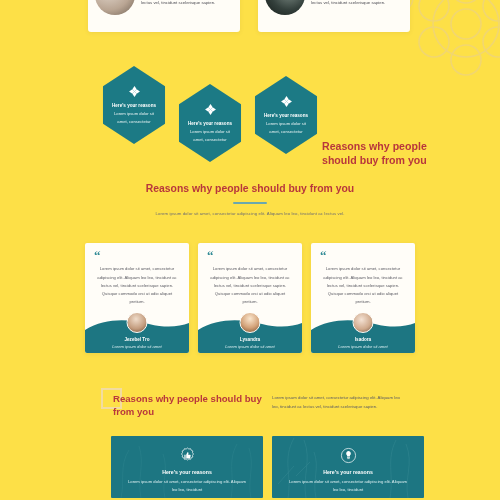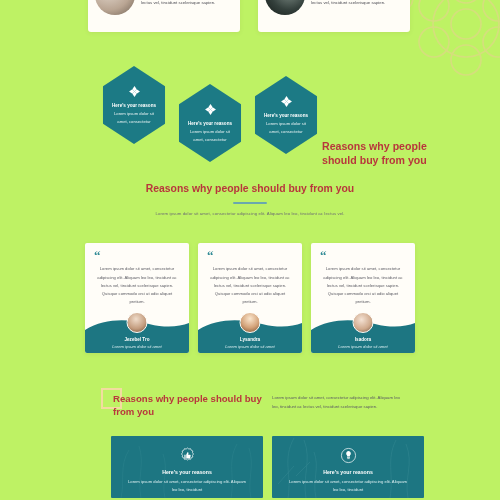--- a/index.html
+++ b/index.html
@@ -2,21 +2,21 @@
 <html><head>
 <meta charset="utf-8">
 <style>
   * { box-sizing: border-box; margin: 0; padding: 0; }
   html, body {
     width: 500px; height: 500px;
     overflow: hidden;
     background: #fdf6e0;
     font-family: "Liberation Sans", sans-serif;
   }
-  .page { position: relative; width: 500px; height: 500px; background: #bef264; }
+  .page { position: relative; width: 500px; height: 500px; background: #fde047; }
 
   
   .mandala { position: absolute; right: -18px; top: -46px; width: 180px; height: 140px;
              opacity: .55; pointer-events: none; }
 
   
   .sec-top { position: absolute; left: 0; top: -42px; width: 500px; height: 80px; }
   .top-card {
     position: absolute; top: 0; height: 74px; width: 152px;
     background: #fffdf7; border-radius: 3px;

